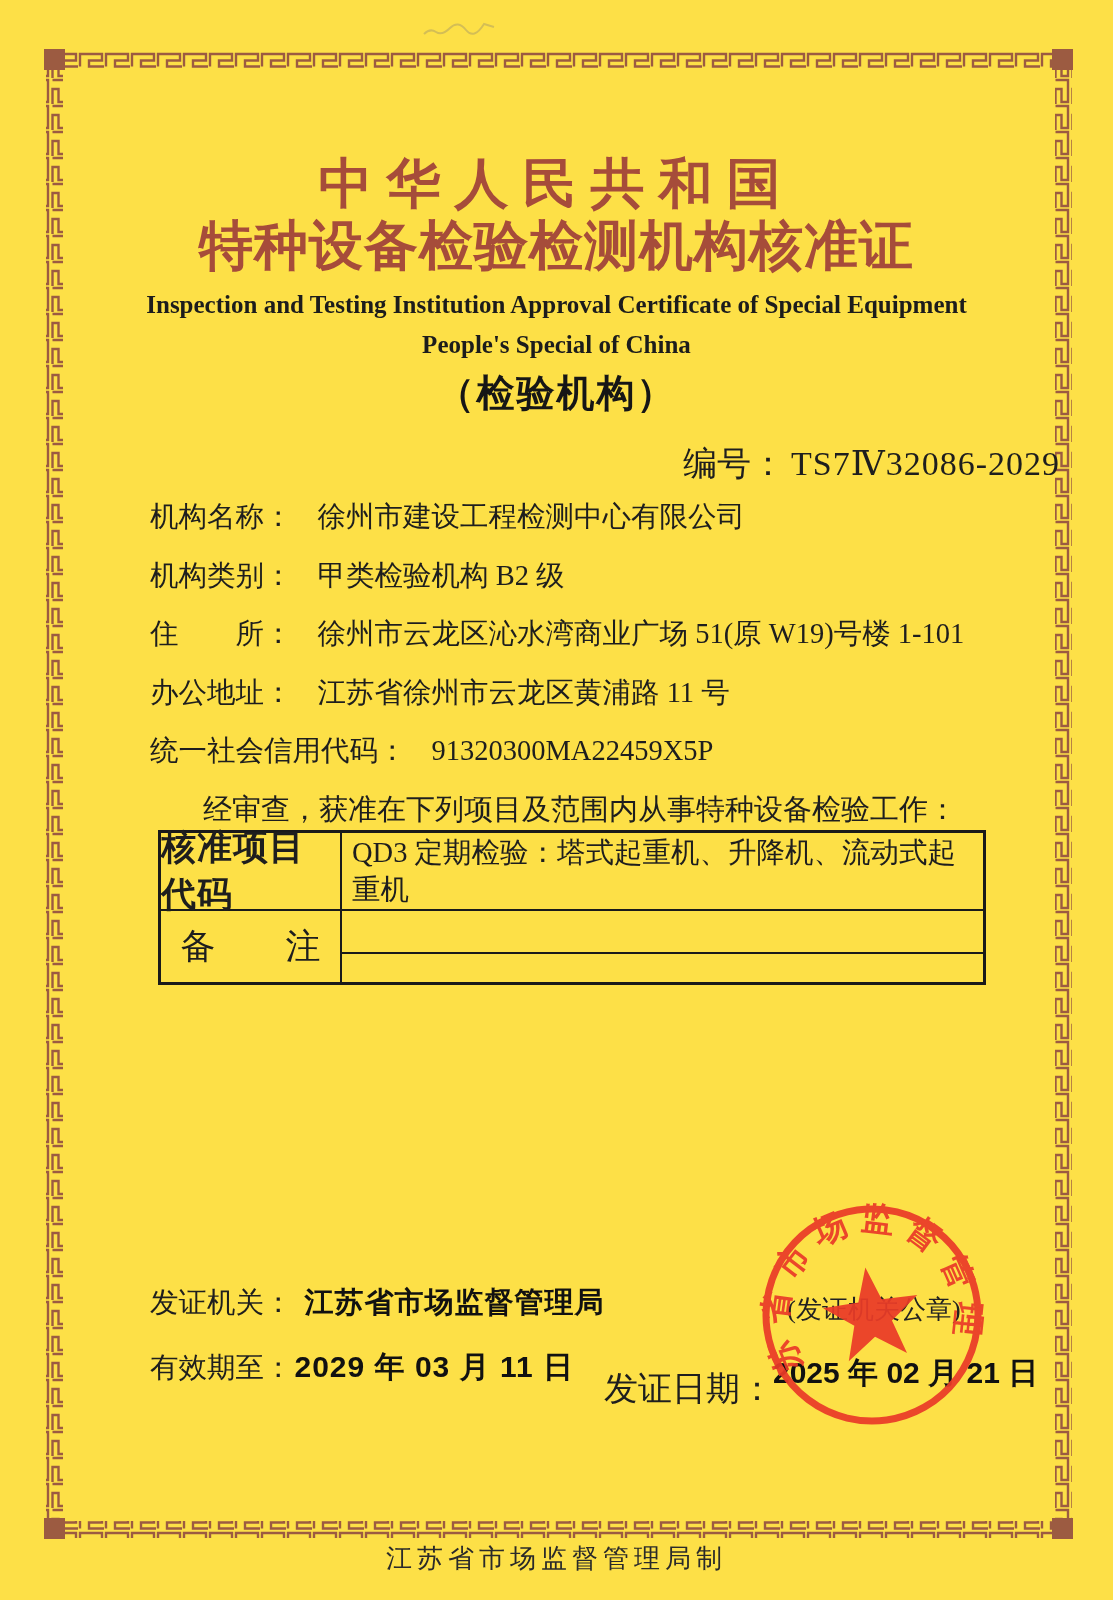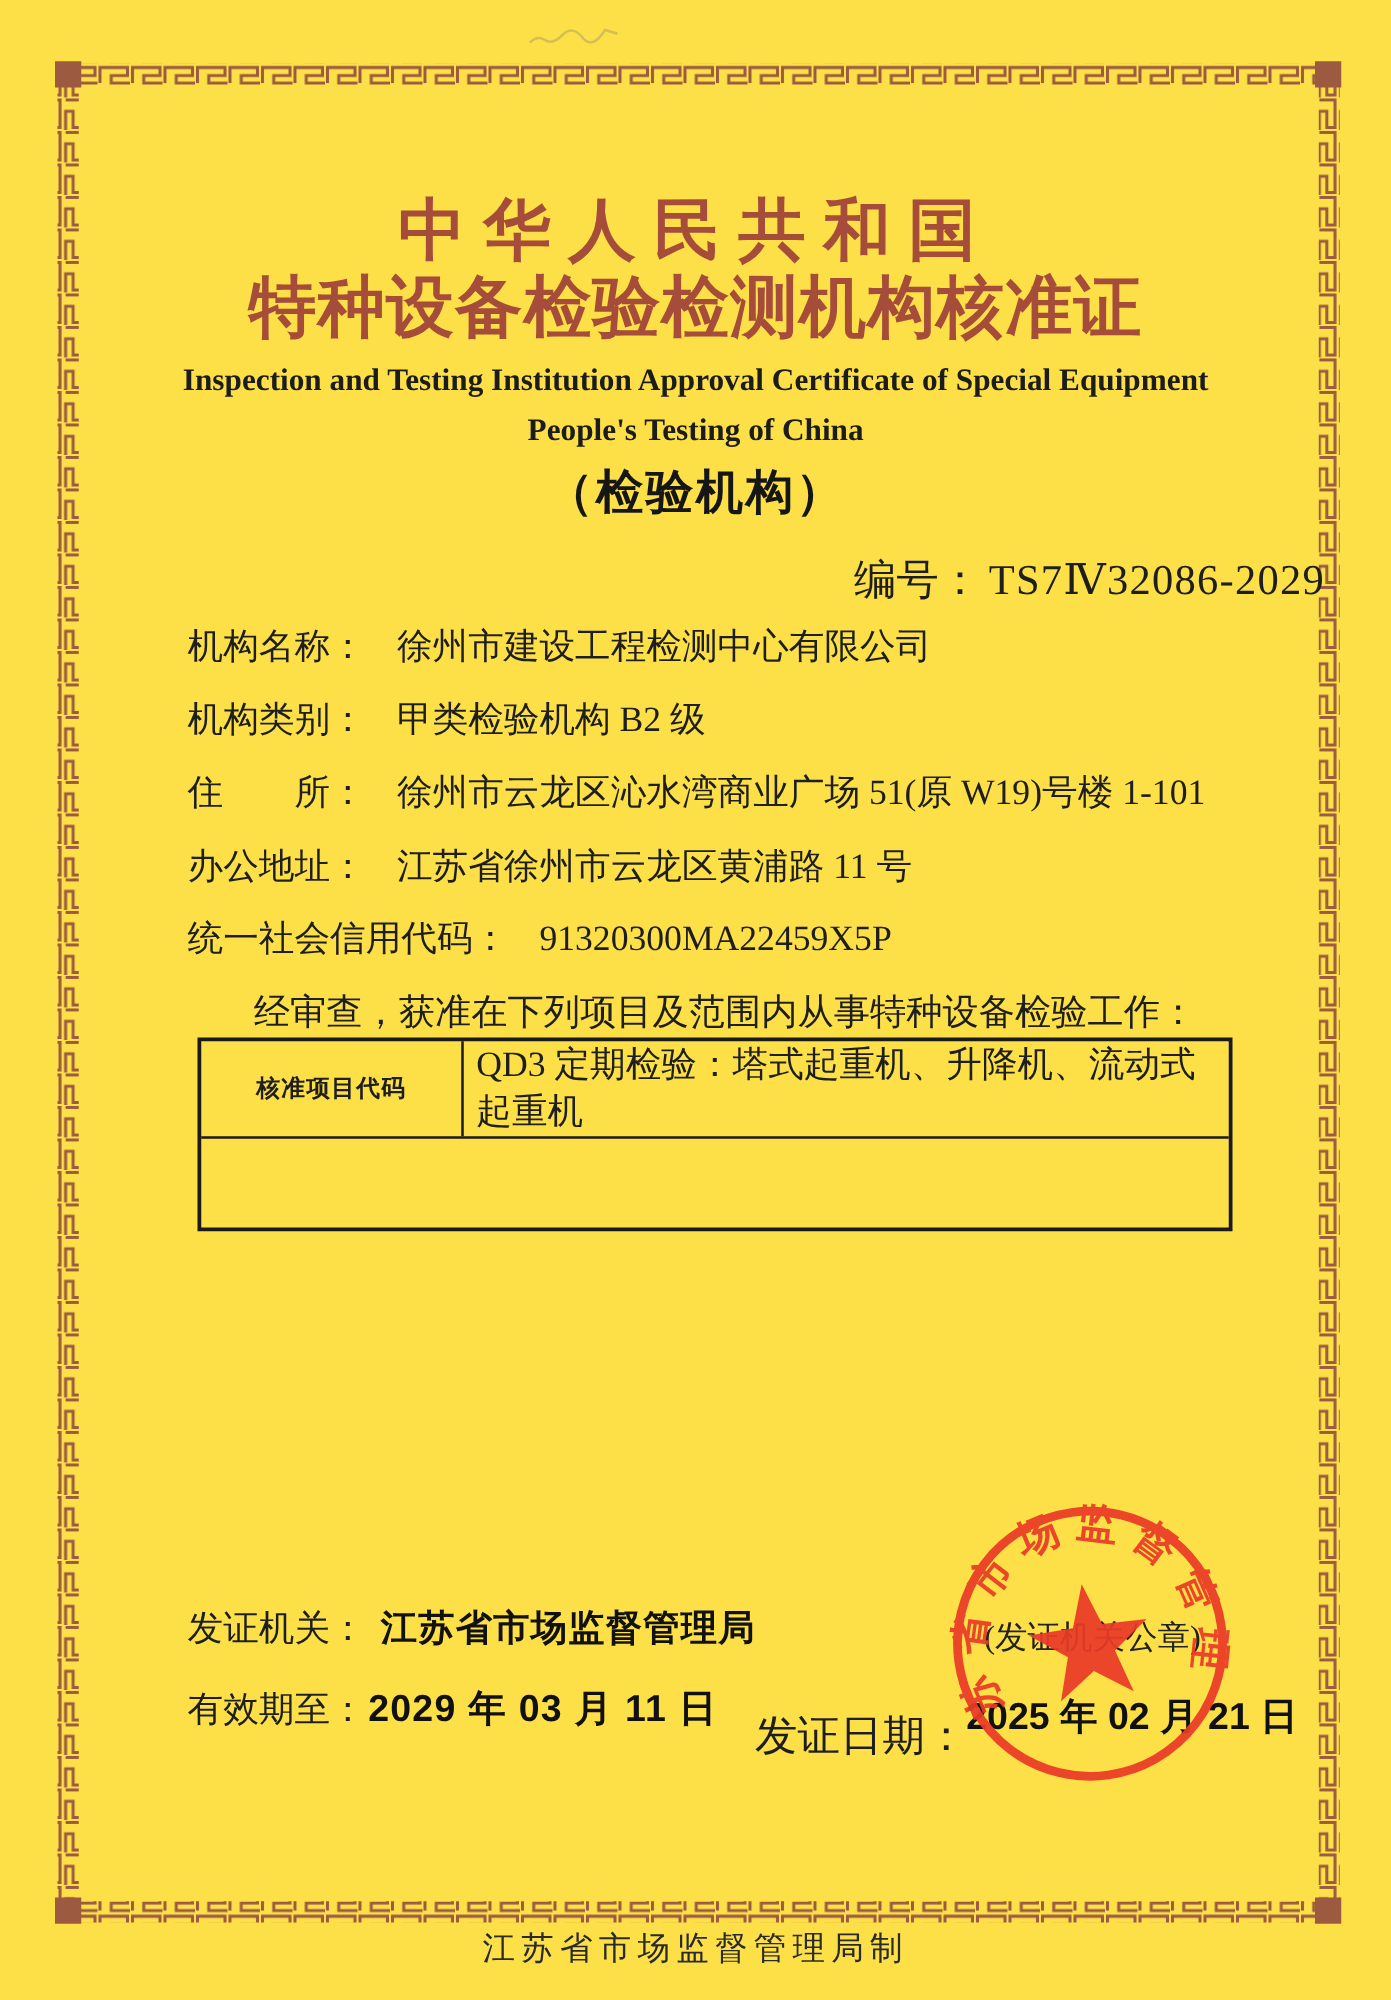--- a/index.html
+++ b/index.html
@@ -24,22 +24,22 @@
   .field .val{margin-left:25px;}
   .f0{top:498px;} .f1{top:557px;} .f2{top:615px;} .f3{top:674px;} .f4{top:732px;}
   .intro{top:790px;left:203px;font-size:29px;font-weight:400;}
   .apv-table{
     left:158px;top:830px;width:828px;height:155px;box-sizing:border-box;
     border:3px solid #1a1a1a;display:flex;flex-direction:column;
   }
   .t-row{display:flex;box-sizing:border-box;}
   .t-row1{height:78px;border-bottom:2px solid #1a1a1a;}
   .t-row2{flex:1;}
-  .t-hcell{width:210px;box-sizing:border-box;border-right:2px solid #1a1a1a;
-    display:flex;align-items:center;justify-content:center;font-size:19px;}
+  .t-hcell{width:181px;box-sizing:border-box;border-right:2px solid #1a1a1a;
+    display:flex;align-items:center;justify-content:center;font-size:35px;}
   .t-hcell.bold{font-weight:700;letter-spacing:1px;}
   .t-vcell{flex:1;box-sizing:border-box;font-size:28.5px;line-height:37px;
     padding:1px 10px 0 10px;}
   .t-remark-cells{flex:1;display:flex;flex-direction:column;}
   .t-remark-a{height:41px;border-bottom:2px solid #1a1a1a;}
   .t-remark-b{flex:1;}
   .issuer{top:1283px;left:150px;font-size:28.5px;white-space:nowrap;}
   .issuer .val{margin-left:12px;font-family:"Liberation Sans","DejaVu Sans",sans-serif;
     font-weight:700;font-size:29px;letter-spacing:1px;color:#111;}
   .valid{top:1347px;left:150px;font-size:28.5px;white-space:nowrap;}
@@ -79,21 +79,21 @@
     <rect x="1052" y="1518" width="21" height="21" fill="#9c5b41"></rect>
   </svg>
 
   <svg class="abs smudge-svg" width="90" height="30" style="left:420px;top:12px;opacity:.35" viewBox="0 0 90 30">
     <path d="M4,22 q6,-6 12,-2 t14,-4 t16,2 t18,-6 l10,3" fill="none" stroke="#8a8070" stroke-width="2"></path>
   </svg>
 
   <div class="abs centered content title-cn title1">中华人民共和国</div>
   <div class="abs centered content title-cn title2">特种设备检验检测机构核准证</div>
   <div class="abs centered content eng eng1">Inspection and Testing Institution Approval Certificate of Special Equipment</div>
-  <div class="abs centered content eng eng2">People's Testing of China</div>
+  <div class="abs centered content eng eng2">People's Special of China</div>
   <div class="abs centered content subtitle">（检验机构）</div>
 
   <div class="abs content certno">
     <span>编号：</span><span class="val">TS7Ⅳ32086-2029</span>
   </div>
 
   <div class="abs content field f0">
     <span>机构名称：</span><span class="val">徐州市建设工程检测中心有限公司</span>
   </div>
   <div class="abs content field f1">
@@ -109,20 +109,27 @@
     <span>统一社会信用代码：</span><span class="val">91320300MA22459X5P</span>
   </div>
 
   <div class="abs content intro">经审查，获准在下列项目及范围内从事特种设备检验工作：</div>
 
   <div class="abs content apv-table">
     <div class="t-row t-row1">
       <div class="t-hcell bold">核准项目代码</div>
       <div class="t-vcell">QD3 定期检验：塔式起重机、升降机、流动式起重机</div>
     </div>
+    <div class="t-row t-row2">
+      <div class="t-hcell">备　　注</div>
+      <div class="t-remark-cells">
+        <div class="t-remark-a"></div>
+        <div class="t-remark-b"></div>
+      </div>
+    </div>
   </div>
 
   <div class="abs content issuer">
     <span>发证机关：</span><span class="val">江苏省市场监督管理局</span>
   </div>
   <div class="abs content valid">
     <span>有效期至：</span><span class="val">2029 年 03 月 11 日</span>
   </div>
   <div class="abs content issue-label">发证日期：</div>
   <div class="abs content issue-value">2025 年 02 月 21 日</div>

